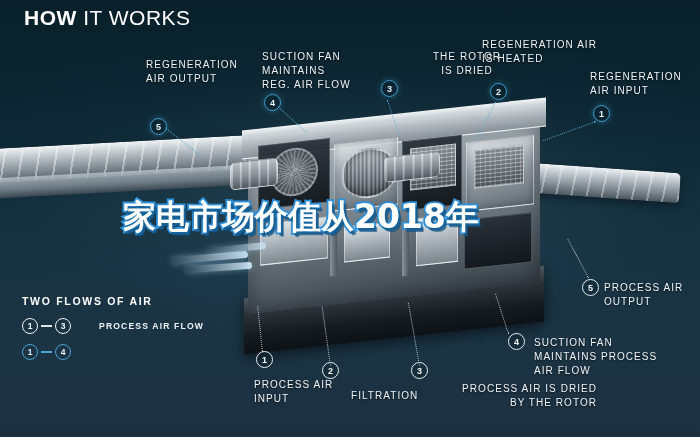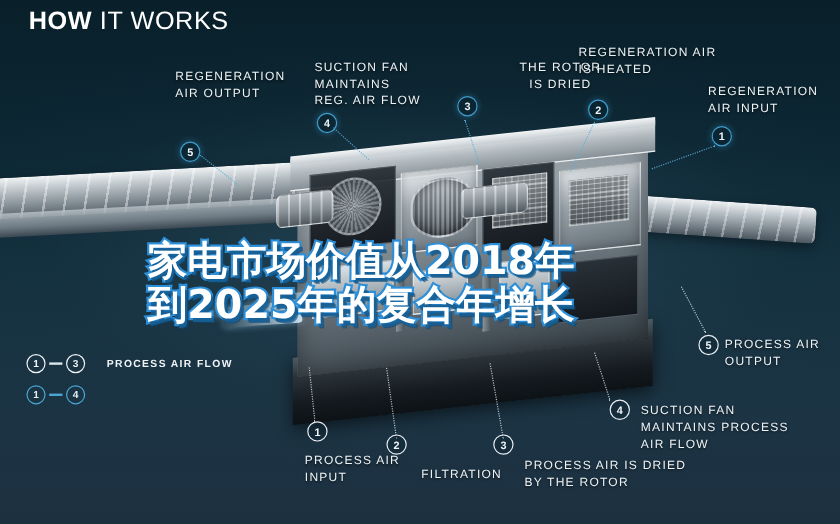--- a/index.html
+++ b/index.html
@@ -148,21 +148,21 @@
   .legend-row{display:flex;align-items:center;margin-bottom:10px;}
   .lg-badge{
     width:16px;height:16px;border-radius:50%;
     display:flex;align-items:center;justify-content:center;
     font-size:8.5px;font-weight:700;box-sizing:border-box;
   }
   .lg-badge.w{border:1.3px solid #eef3f6;color:#f3f7fa;}
   .lg-badge.b{border:1.3px solid #4aa6d4;color:#dff0f8;}
   .lg-dash{width:11px;height:1.4px;background:#dbe5eb;margin:0 3px;}
   .lg-dash.b{background:#4aa6d4;}
-  .lg-text{margin-left:18px;color:#eef3f6;font-size:8.6px;
+  .lg-text{margin-left:28px;color:#eef3f6;font-size:8.6px;
     font-weight:700;letter-spacing:1.15px;text-transform:uppercase;}
   
   .cn-wrap{
     position:absolute;left:0;top:158px;width:602px;text-align:center;
     pointer-events:none;
     margin-top:40px;
   }
   .cn-line{
     font-family:"DejaVu Sans","Liberation Sans",sans-serif;
     font-size:33px;font-weight:700;color:#ffffff;
@@ -260,38 +260,38 @@
 AIR FLOW</div>
   <div class="badge white" style="left:508px;top:333px;">4</div>
 
   <div class="lbl" style="left:254px;top:378px;width:110px;">PROCESS AIR
 INPUT</div>
   <div class="badge white" style="left:256px;top:351px;">1</div>
 
   <div class="lbl" style="left:351px;top:389px;width:100px;">FILTRATION</div>
   <div class="badge white" style="left:322px;top:362px;">2</div>
 
-  <div class="lbl" style="left:437px;top:382px;width:160px;">PROCESS AIR IS DRIED
+  <div class="lbl" style="left:437px;top:382px;width:160px;text-align:right;">PROCESS AIR IS DRIED
 BY THE ROTOR</div>
   <div class="badge white" style="left:411px;top:362px;">3</div>
 
   <div class="legend">
+    <div class="legend-title">TWO FLOWS OF AIR</div>
 
     <div class="legend-row">
       <div class="lg-badge w">1</div>
       <div class="lg-dash"></div>
       <div class="lg-badge w">3</div>
       <div class="lg-text">PROCESS AIR FLOW</div>
     </div>
 
     <div class="legend-row">
       <div class="lg-badge b">1</div>
       <div class="lg-dash b"></div>
       <div class="lg-badge b">4</div>
     </div>
   </div>
 
   <div class="cn-wrap">
     <div class="cn-line">家电市场价值从2018年</div>
-    <div class="cn-line">到2025年的复合年增长</div>
   </div>
 
 </div>
 
 </body></html>

